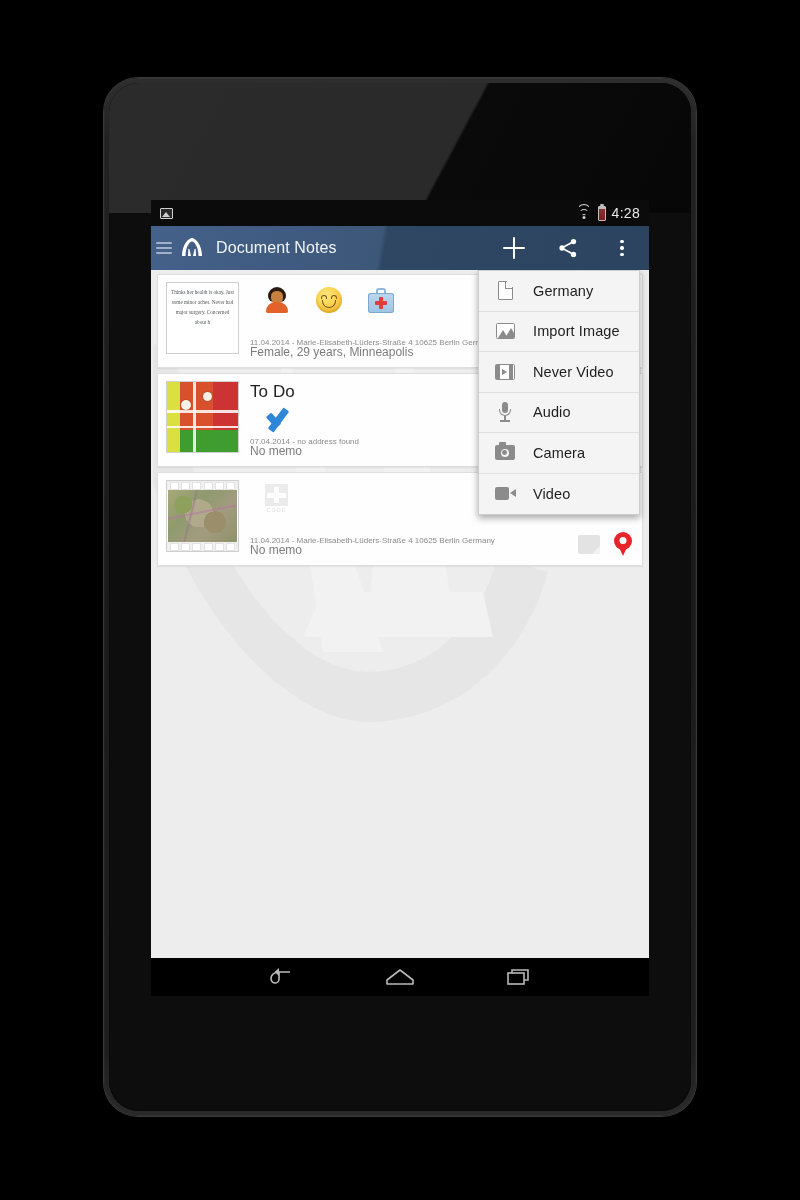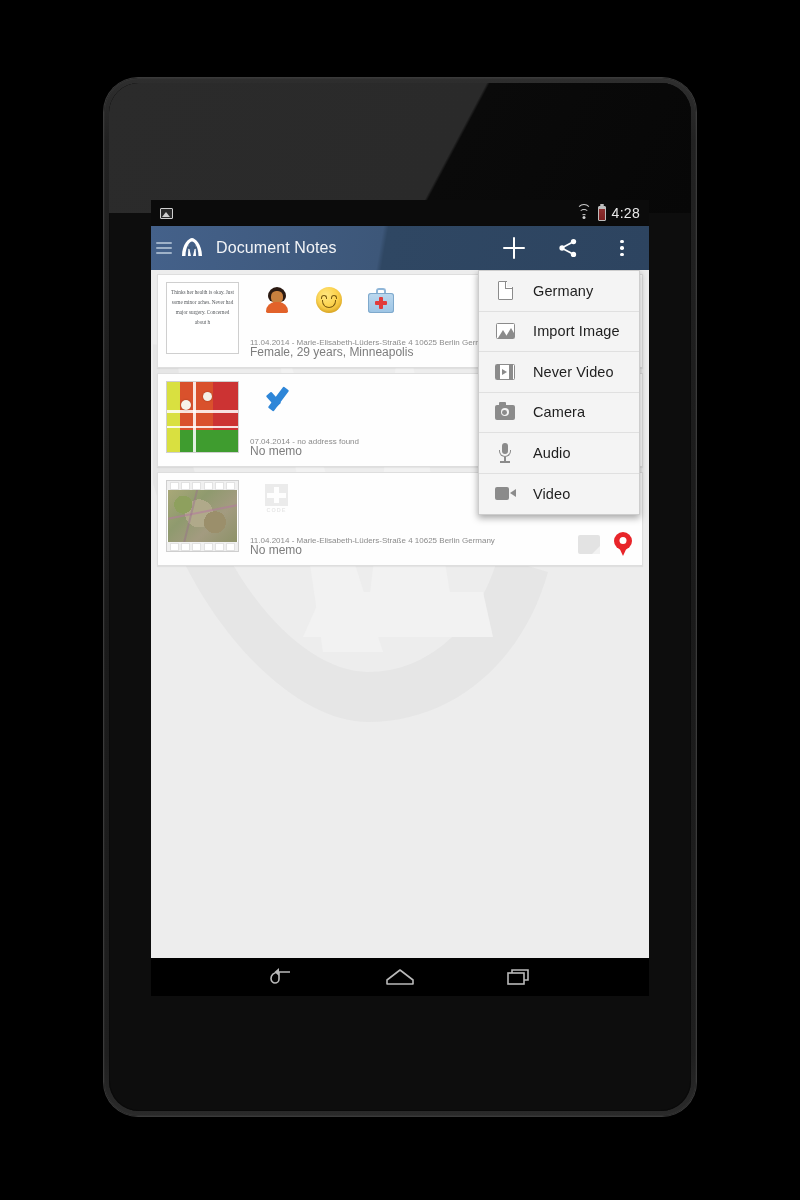--- a/index.html
+++ b/index.html
@@ -468,20 +468,21 @@
         </div>
       </div>
 
       <div class="card">
         <div class="thumb thumb-photo">
           <i class="gridline" style="left:0;top:28px;width:100%;height:3px;"></i>
           <i class="gridline" style="left:26px;top:0;width:3px;height:100%;"></i>
           <i class="gridline" style="left:0;top:44px;width:100%;height:2px;"></i>
         </div>
         <div class="card-body">
+          <div class="card-title">To Do</div>
           <div class="card-icons">
             <div class="e-check"></div>
           </div>
           <div class="meta">07.04.2014 - no address found</div>
           <div class="meta2">No memo</div>
         </div>
       </div>
 
       <div class="card">
         <div class="thumb thumb-film">
@@ -548,37 +549,37 @@
         <div class="mi-ico">
             <div class="ic-vid">
               <i></i>
             </div>
           </div>
         <div class="mi-label">Never Video</div>
       </div>
 
       <div class="menu-item">
         <div class="mi-ico">
-            <div class="ic-cam">
-              <i></i>
-            </div>
-          </div>
-        <div class="mi-label">Camera</div>
-      </div>
-
-      <div class="menu-item">
-        <div class="mi-ico">
           <div class="ic-mic">
               <div class="cap"></div>
               <div class="arc"></div>
               <div class="stem"></div>
               <div class="base"></div>
             </div>
         </div>
         <div class="mi-label">Audio</div>
+      </div>
+
+      <div class="menu-item">
+        <div class="mi-ico">
+            <div class="ic-cam">
+              <i></i>
+            </div>
+          </div>
+        <div class="mi-label">Camera</div>
       </div>
 
       <div class="menu-item">
         <div class="mi-ico">
           <div class="ic-cvid">
               <div class="bd"></div>
               <div class="ln"></div>
             </div>
         </div>
         <div class="mi-label">Video</div>

